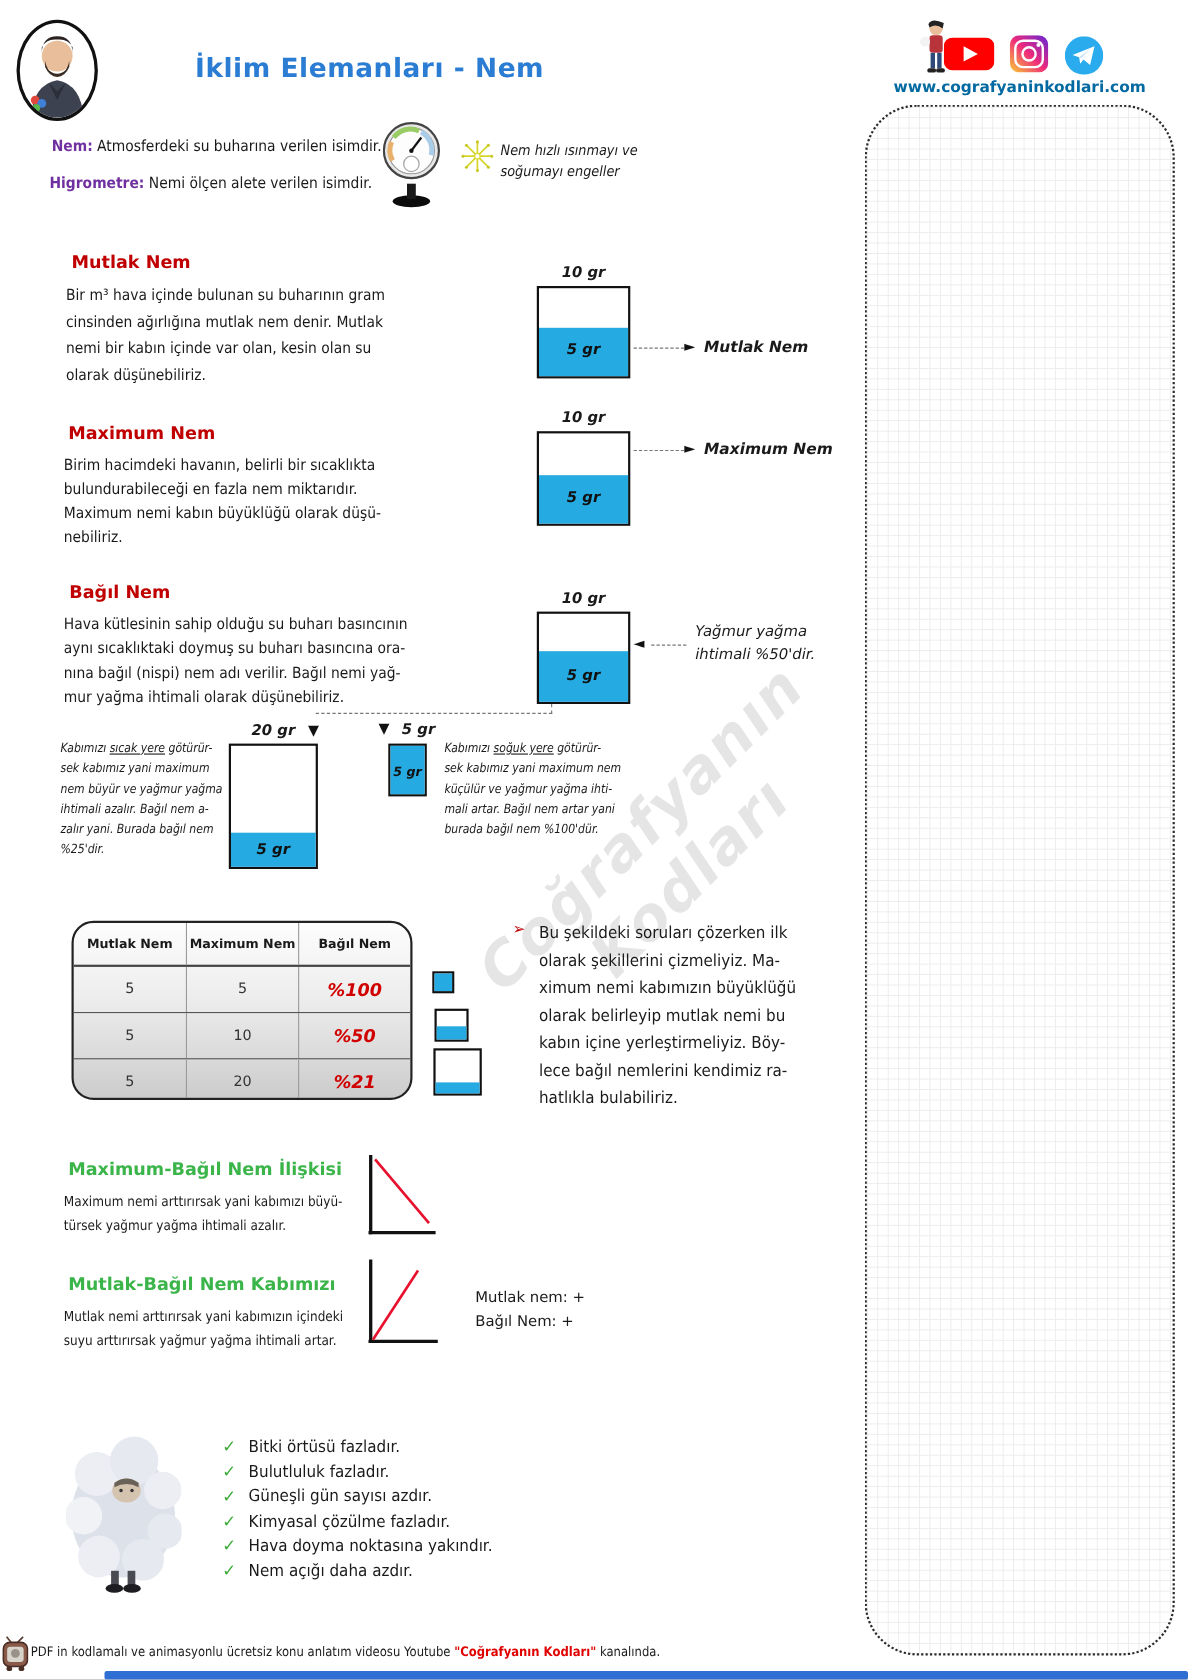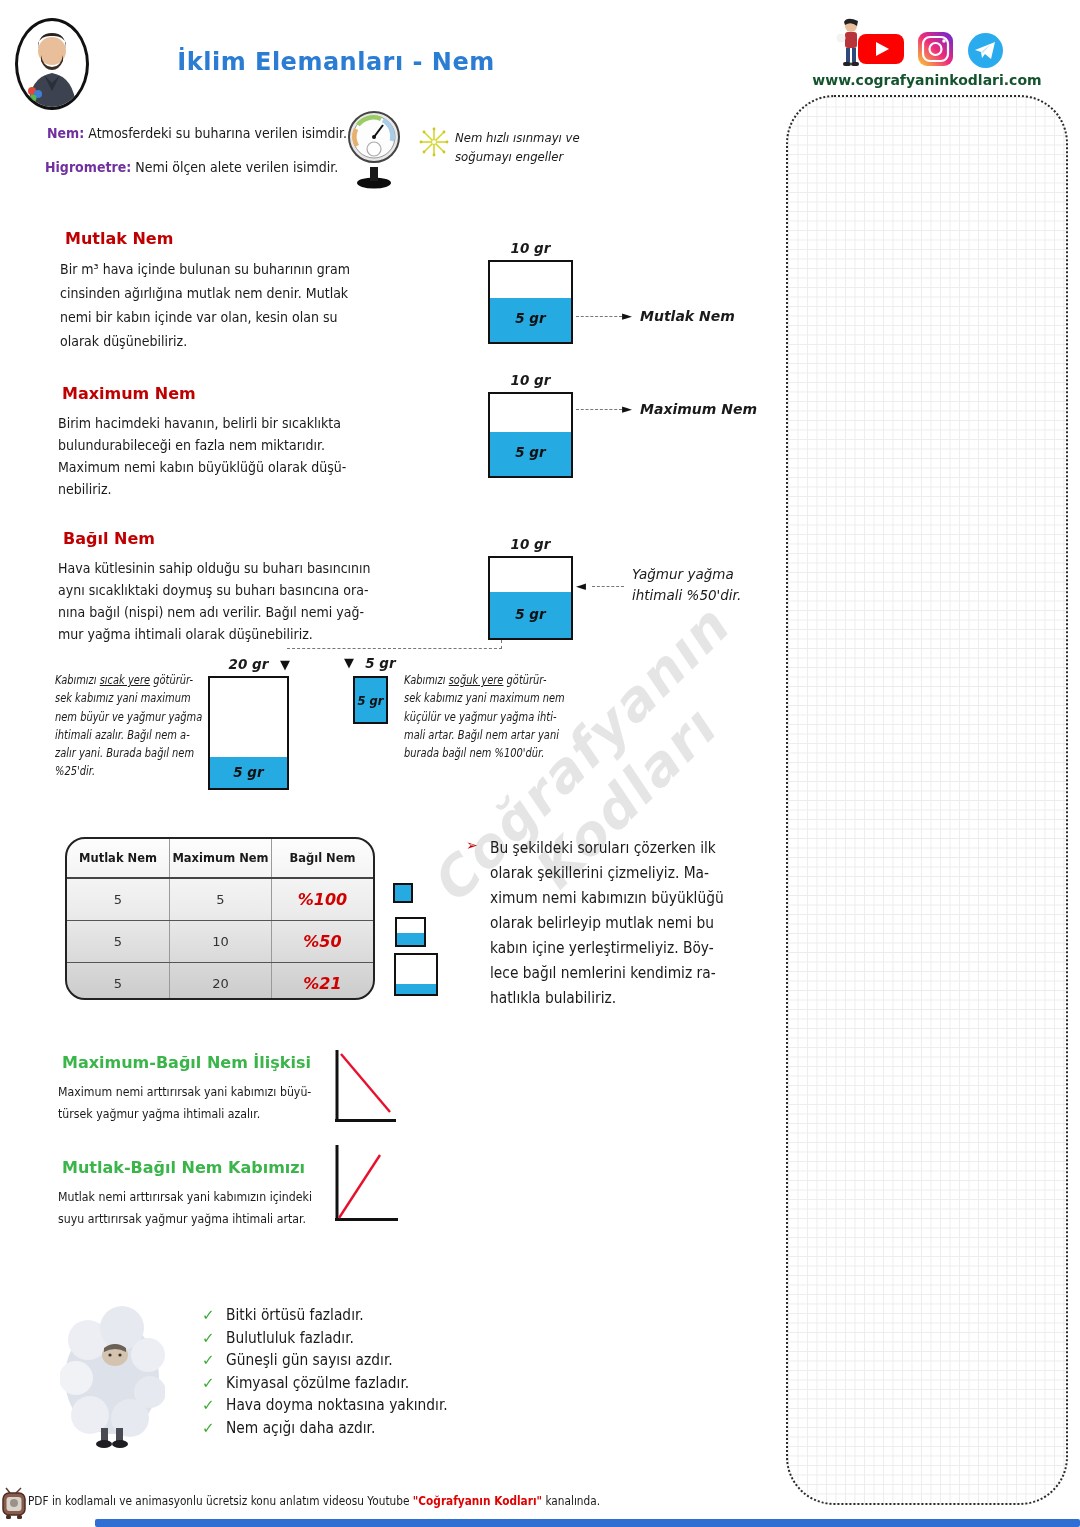--- a/index.html
+++ b/index.html
@@ -64,21 +64,21 @@
   .watermark{font-size:54px;color:rgba(110,110,110,0.18);font-weight:bold;font-style:italic;
              transform:rotate(-45deg);text-align:center;letter-spacing:2px;pointer-events:none;}
 
   .check-item{display:flex;margin-bottom:7px;height:15.5px;}
   .check-glyph{color:#3aaa35;font-weight:bold;font-size:15px;width:24px;}
   .check-text{font-size:15px;transform:scaleX(.92);transform-origin:0 0;white-space:nowrap;}
 
   .footer-txt{font-size:12px;white-space:nowrap;}
   .footer-red{color:#e00000;font-weight:bold;}
   .bottom-bar{background:#2f6fd4;border-radius:2px;}
-  .url-txt{font-weight:bold;font-size:14px;color:#14532d;}
+  .url-txt{font-weight:bold;font-size:14px;color:#0369a1;}
   .tip-txt{font-size:13px;line-height:19px;font-style:italic;}
 </style>
 </head>
 <body>
 
 <div id="page">
 
   <div class="abs" style="left:15px;top:18px;width:68px;height:86px;border:3px solid #111;border-radius:50%;overflow:hidden;background:#fff;">
     <svg width="68" height="86" viewBox="0 0 68 86">
       <circle cx="34" cy="30" r="14" fill="#e8bf9a"></circle>
@@ -321,20 +321,22 @@
   <div class="abs h-green" style="left:62px;top:1158px;">Mutlak-Bağıl Nem Kabımızı</div>
   <div class="abs rel-body pre narrow88" style="left:58px;top:1186px;width:380px;">Mutlak nemi arttırırsak yani kabımızın içindeki
 suyu arttırırsak yağmur yağma ihtimali artar.</div>
   <div class="abs" style="left:330px;top:1143px;width:72px;height:80px;">
     <svg width="72" height="80" viewBox="0 0 72 80">
       <line x1="7" y1="2" x2="7" y2="78" stroke="#111" stroke-width="3"></line>
       <line x1="5" y1="76.5" x2="68" y2="76.5" stroke="#111" stroke-width="3"></line>
       <line x1="9" y1="75" x2="50" y2="12" stroke="#e8112d" stroke-width="2.4"></line>
     </svg>
   </div>
+  <div class="abs rel-labels pre" style="left:432px;top:1170px;width:180px;">Mutlak nem: +
+Bağıl Nem: +</div>
 
 
   <div class="abs" style="left:60px;top:1300px;width:105px;height:150px;">
     <svg width="105" height="150" viewBox="0 0 105 150">
       <ellipse cx="52" cy="78" rx="47" ry="56" fill="#dde1ea"></ellipse>
       <circle cx="28" cy="40" r="20" fill="#eceef4"></circle>
       <circle cx="62" cy="28" r="22" fill="#e6e9f0"></circle>
       <circle cx="88" cy="55" r="17" fill="#eceef4"></circle>
       <circle cx="16" cy="78" r="17" fill="#f0f2f6"></circle>
       <circle cx="90" cy="92" r="16" fill="#e6e9f0"></circle>

